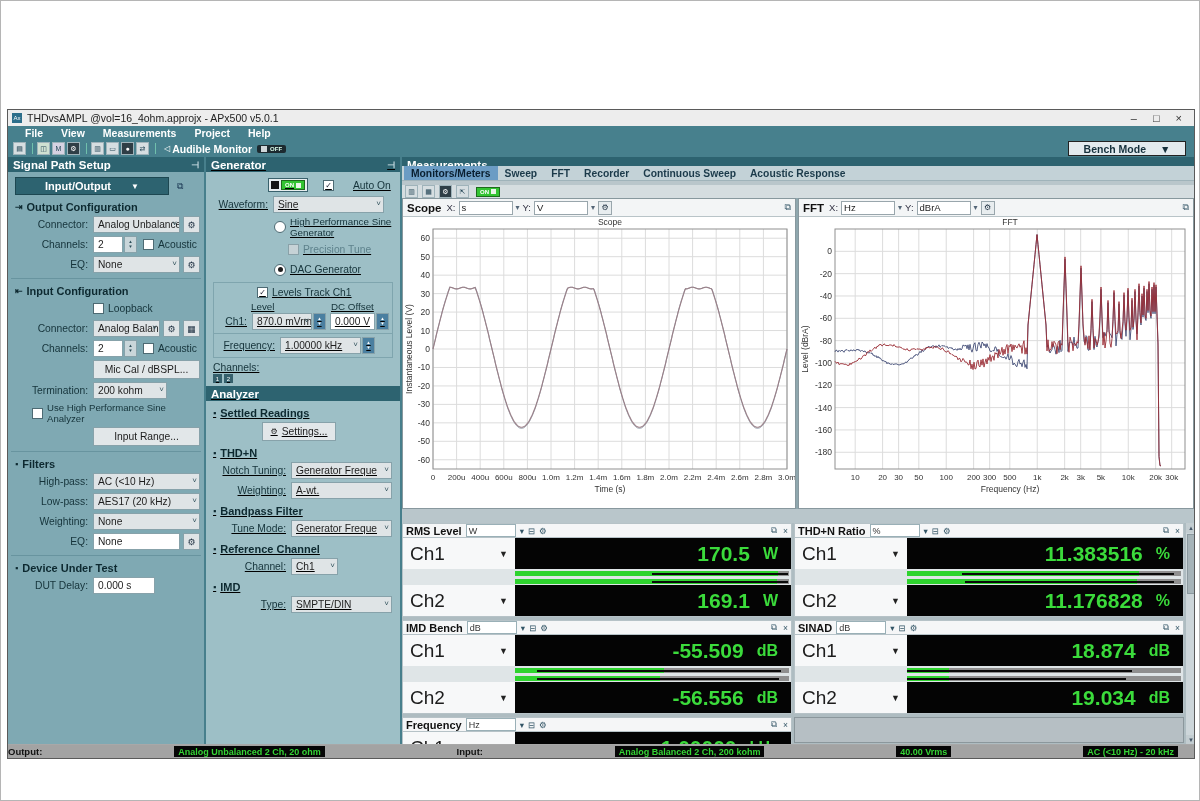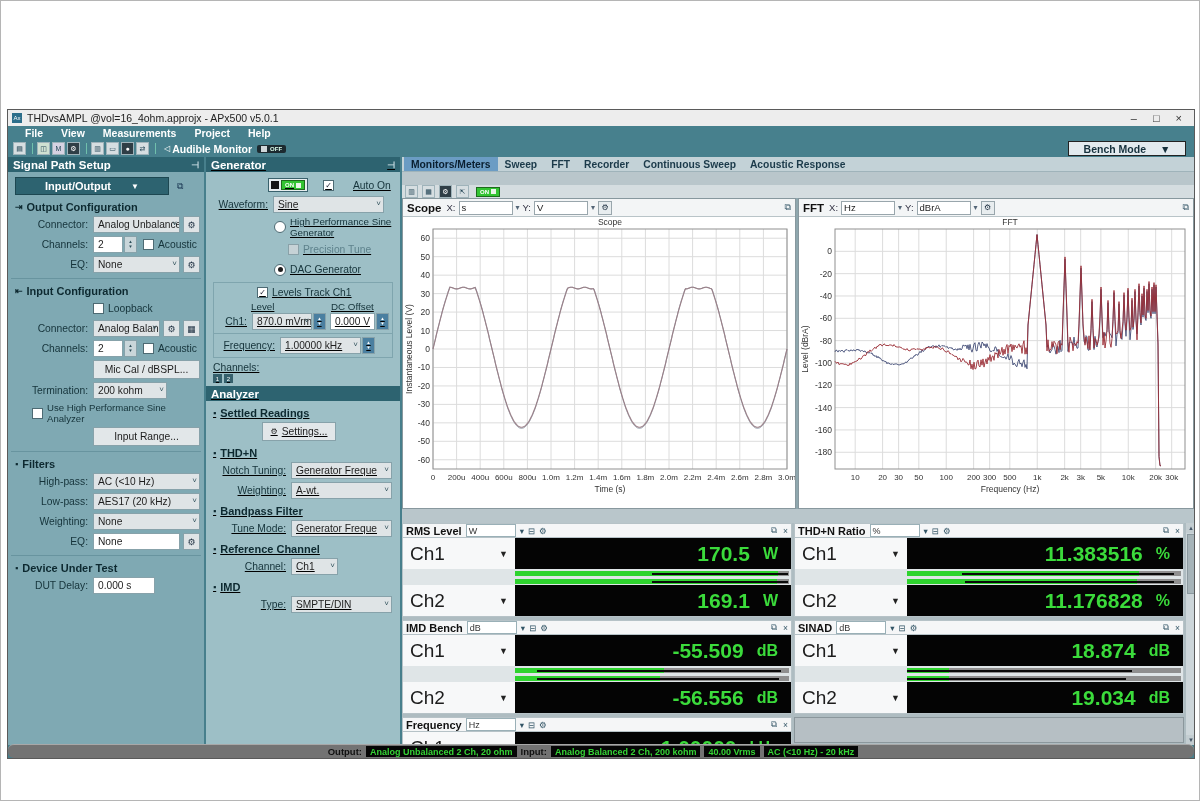--- a/index.html
+++ b/index.html
@@ -78,21 +78,21 @@
   .onbox .bsq{width:8px;height:8px;background:#151515;}
   .onpill{background:#33c433;border:1px solid #1c6b1c;color:#fff;font-size:6px;font-weight:bold;
           padding:1px 3px;display:flex;align-items:center;gap:2px;}
   .onpill i{width:5px;height:5px;background:#e8f5e8;font-style:normal;display:block;}
   .gbox{margin:4px 7px;border:1px solid #7fa5ae;padding:2px 3px;}
   .gdiv{border-top:1px solid #7fa5ae;margin:3px -3px;}
   .chanicons{display:flex;gap:2px;margin:1px 0 0 7px;}
   .chanicons span{width:9px;height:9px;background:#35606c;color:#fff;font-size:6px;display:flex;
                   align-items:center;justify-content:center;}
   
-  .tabs{position:absolute;left:0;top:0;right:0;height:14px;background:#c3d2d7;display:flex;
+  .tabs{position:absolute;left:0;top:9px;right:0;height:14px;background:#c3d2d7;display:flex;
         align-items:center;padding-left:2px;border-bottom:1px solid #9fb3ba;}
   .tab{font-size:10.3px;font-weight:bold;color:#1b3a4a;padding:0 7px;height:14px;display:flex;align-items:center;}
   .tab.active{background:#6b9cc4;color:#0a1f30;}
   .tabicons{position:absolute;left:0;top:28px;right:0;height:13px;background:#d5dde0;display:flex;
             align-items:center;gap:2px;padding-left:3px;border-bottom:1px solid #aebcc2;}
   .graphs{position:absolute;left:0;top:41px;right:0;height:311px;display:flex;gap:2px;background:#8fa7ae;}
   .graph{background:#fff;border:1px solid #88989e;box-sizing:border-box;flex:none;}
   .graph.scope{width:394px;}
   .graph.fft{width:396px;}
   .ghead{height:17px;background:#f3f5f6;border-bottom:1px solid #b9c4c8;display:flex;align-items:center;
@@ -137,23 +137,23 @@
           justify-content:center;gap:3px;}
   .track{height:5px;background:#8f8f8f;position:relative;}
   .fill{position:absolute;left:0;top:0;bottom:0;background:#2ed32e;}
   .pline{position:absolute;top:1.5px;height:2px;background:#0a0a0a;}
   .meter.clip{height:31px;overflow:hidden;margin-bottom:0;}
   .empty-meter{height:26px;background:#b6bfc4;border:1px solid #8b979c;box-sizing:border-box;}
   .vscroll{position:absolute;left:784px;top:0;bottom:0;width:10px;background:#cdd6da;}
   .vs-arrow{position:absolute;left:0;width:10px;height:10px;background:#c3cdd1;color:#456;font-size:6px;
             display:flex;align-items:center;justify-content:center;}
   .vs-thumb{position:absolute;left:1px;top:11px;width:8px;height:58px;background:#a7b4b9;border:1px solid #8b999f;}
-  .statusbar{position:absolute;left:0;right:0;bottom:0;height:13px;background:#737373;border-top:1px solid #a8a8a8;
-             display:flex;align-items:center;justify-content:center;gap:4px;padding-right:16px;
-             font-size:9.5px;color:#111;border-radius:6px;}
+  .statusbar{position:absolute;left:0;right:0;bottom:0;height:13px;background:#a3a3a3;border-top:1px solid #a8a8a8;
+             display:flex;align-items:center;justify-content:space-between;gap:4px;padding-right:16px;
+             font-size:9.5px;color:#111;}
   .sb-label{font-weight:bold;}
   .badge{background:#060606;color:#35d435;padding:0 4px;height:11px;display:flex;align-items:center;
          font-size:9px;font-weight:bold;white-space:nowrap;}
   svg text{font-family:"Liberation Sans",sans-serif;}
 </style>
 </head>
 <body>
 
 <div id="page">
 

